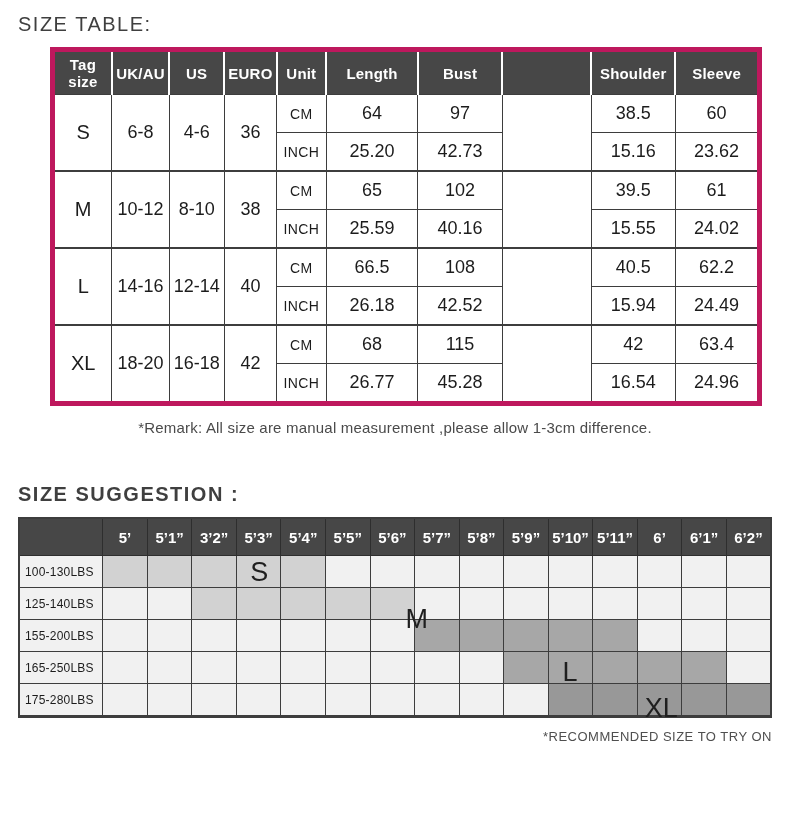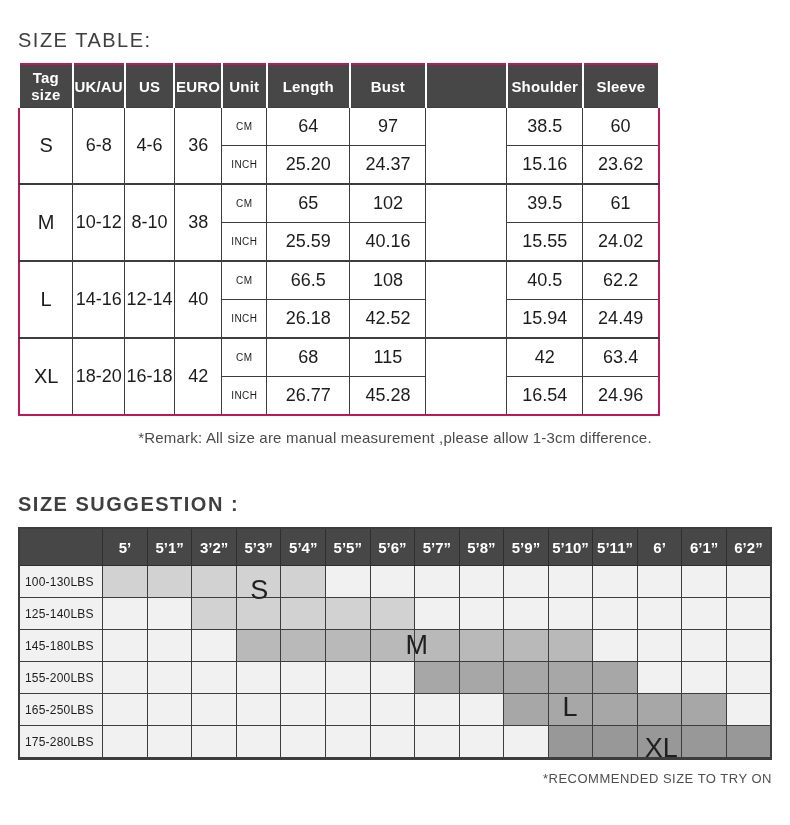--- a/index.html
+++ b/index.html
@@ -4,42 +4,43 @@
 <style>
   html,body{margin:0;padding:0;}
   body{
     width:790px;height:825px;background:#ffffff;
     font-family:"Liberation Sans",sans-serif;color:#1c1c1c;
     -webkit-font-smoothing:antialiased;
   }
   .page{padding:13px 18px 0 18px;}
   .title{
     font-size:20px;font-weight:400;color:#3f3f3f;
-    letter-spacing:1.5px;margin:16px 0 11px 0;
+    letter-spacing:1.5px;margin:0 0 11px 0;
   }
   .title.t2{margin-top:47px;font-weight:bold;}
 
   
   table.sizes{
-    width:642px;border-collapse:collapse;table-layout:fixed;
-    border:2px solid #be185d;
+    width:712px;border-collapse:collapse;table-layout:fixed;
+    border:5px solid #be185d;
+    margin-left:32px;
   }
   table.sizes th{
     background:#474747;color:#ffffff;height:42px;
     font-size:15px;font-weight:700;letter-spacing:0.2px;
     border-left:2px solid #ffffff;border-right:2px solid #ffffff;
     border-top:none;border-bottom:none;
     text-align:center;padding:0;
   }
   table.sizes td{
     border:1px solid #3d3d3d;height:37px;text-align:center;
     font-size:18px;padding:0;color:#1c1c1c;
   }
   table.sizes td.tag{font-size:20px;}
-  table.sizes td.unit{font-size:10px;letter-spacing:0.4px;}
+  table.sizes td.unit{font-size:14px;letter-spacing:0.4px;}
   table.sizes tr.gs td{border-top:2px solid #3d3d3d;}
   .remark{
     width:754px;text-align:center;margin-top:13px;
     font-size:15px;color:#4a4a4a;letter-spacing:0.2px;
   }
 
   
   .sugg-wrap{position:relative;width:754px;}
   table.sugg{
     width:754px;border-collapse:collapse;table-layout:fixed;
@@ -115,21 +116,21 @@
         <td class="unit">CM</td>
         <td>64</td>
         <td>97</td>
         <td class="blank" rowspan="2"></td>
         <td>38.5</td>
         <td>60</td>
       </tr>
       <tr>
         <td class="unit">INCH</td>
         <td>25.20</td>
-        <td>24.37</td>
+        <td>42.73</td>
         <td>15.16</td>
         <td>23.62</td>
       </tr>
 
       <tr class="gs">
         <td class="tag" rowspan="2">M</td>
         <td rowspan="2">10-12</td>
         <td rowspan="2">8-10</td>
         <td rowspan="2">38</td>
         <td class="unit">CM</td>
@@ -264,38 +265,20 @@
             <td></td>
             <td></td>
             <td></td>
             <td></td>
             <td></td>
             <td></td>
             <td></td>
             <td></td>
           </tr>
           <tr>
-            <td class="rowlabel">145-180LBS</td>
-            <td></td>
-            <td></td>
-            <td></td>
-            <td class="z-M"></td>
-            <td class="z-M"></td>
-            <td class="z-M"></td>
-            <td class="z-M"></td>
-            <td class="z-M"></td>
-            <td class="z-M"></td>
-            <td class="z-M"></td>
-            <td class="z-M"></td>
-            <td></td>
-            <td></td>
-            <td></td>
-            <td></td>
-          </tr>
-          <tr>
             <td class="rowlabel">155-200LBS</td>
             <td></td>
             <td></td>
             <td></td>
             <td></td>
             <td></td>
             <td></td>
             <td></td>
             <td class="z-L"></td>
             <td class="z-L"></td>

